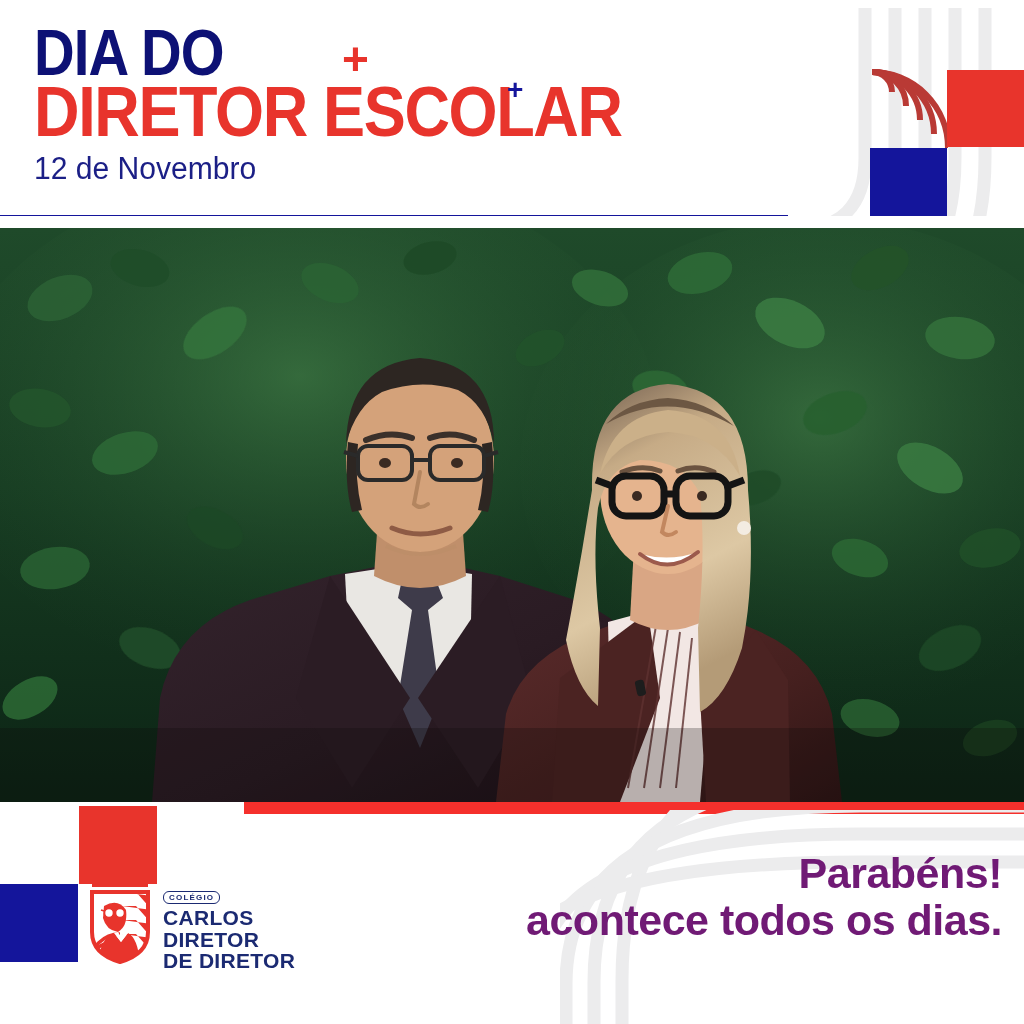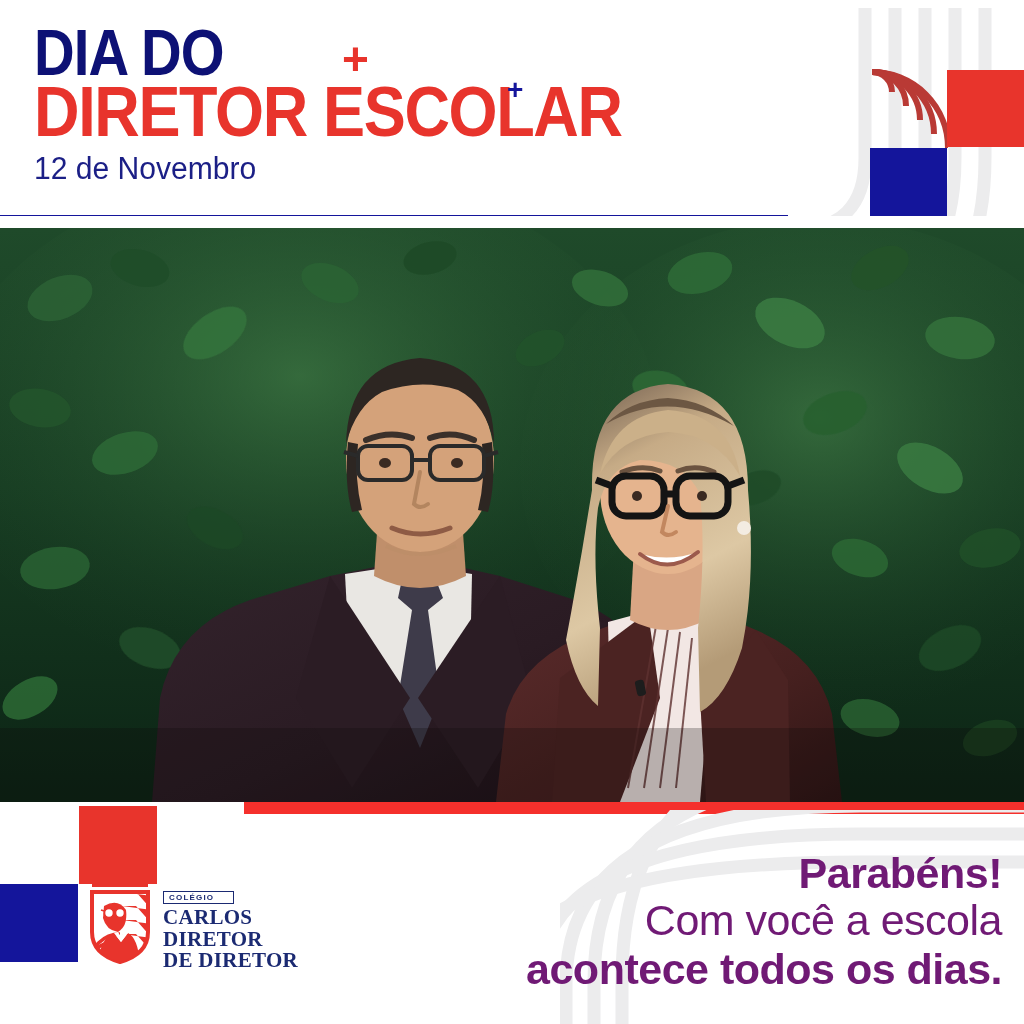--- a/index.html
+++ b/index.html
@@ -76,31 +76,31 @@
 
   .swoosh-bottom{position:absolute;left:560px;top:8px;width:470px;height:214px;overflow:hidden;pointer-events:none;}
 
   
   .logo-lockup{position:absolute;left:88px;top:78px;display:flex;align-items:flex-start;gap:11px;}
   .shield{width:64px;height:84px;flex:0 0 auto;}
   .logo-words{padding-top:6px;}
   .colegio-badge{
     display:inline-block;
     border:1.4px solid #1b2a72;
-    border-radius:0;
-    padding:1px 19px 0px 5px;
+    border-radius:6px;
+    padding:1px 5px 0px 5px;
     font-size:8px;
     letter-spacing:1.2px;
     font-weight:bold;
     color:#1b2a72;
     font-family:"Liberation Sans",sans-serif;
     line-height:1.25;
   }
   .logo-name{
-    font-family:Liberation Serif, serif;
+    font-family:Liberation Sans, sans-serif;
     font-weight:bold;
     font-size:21px;
     line-height:1.03;
     color:#1b2a72;
     letter-spacing:0.3px;
     margin-top:3px;
   }
   .logo-name span{display:block;}
 
   
@@ -398,18 +398,17 @@
         <div class="logo-name">
           <span>CARLOS</span>
           <span>DIRETOR</span>
           <span>DE DIRETOR</span>
         </div>
       </div>
     </div>
 
     <div class="message">
       <div class="msg-head">Parabéns!</div>
-      <div class="msg-l1">Com você a escola</div>
       <div class="msg-l2">acontece todos os dias.</div>
     </div>
   </div>
 
 </div>
 
 </body></html>

